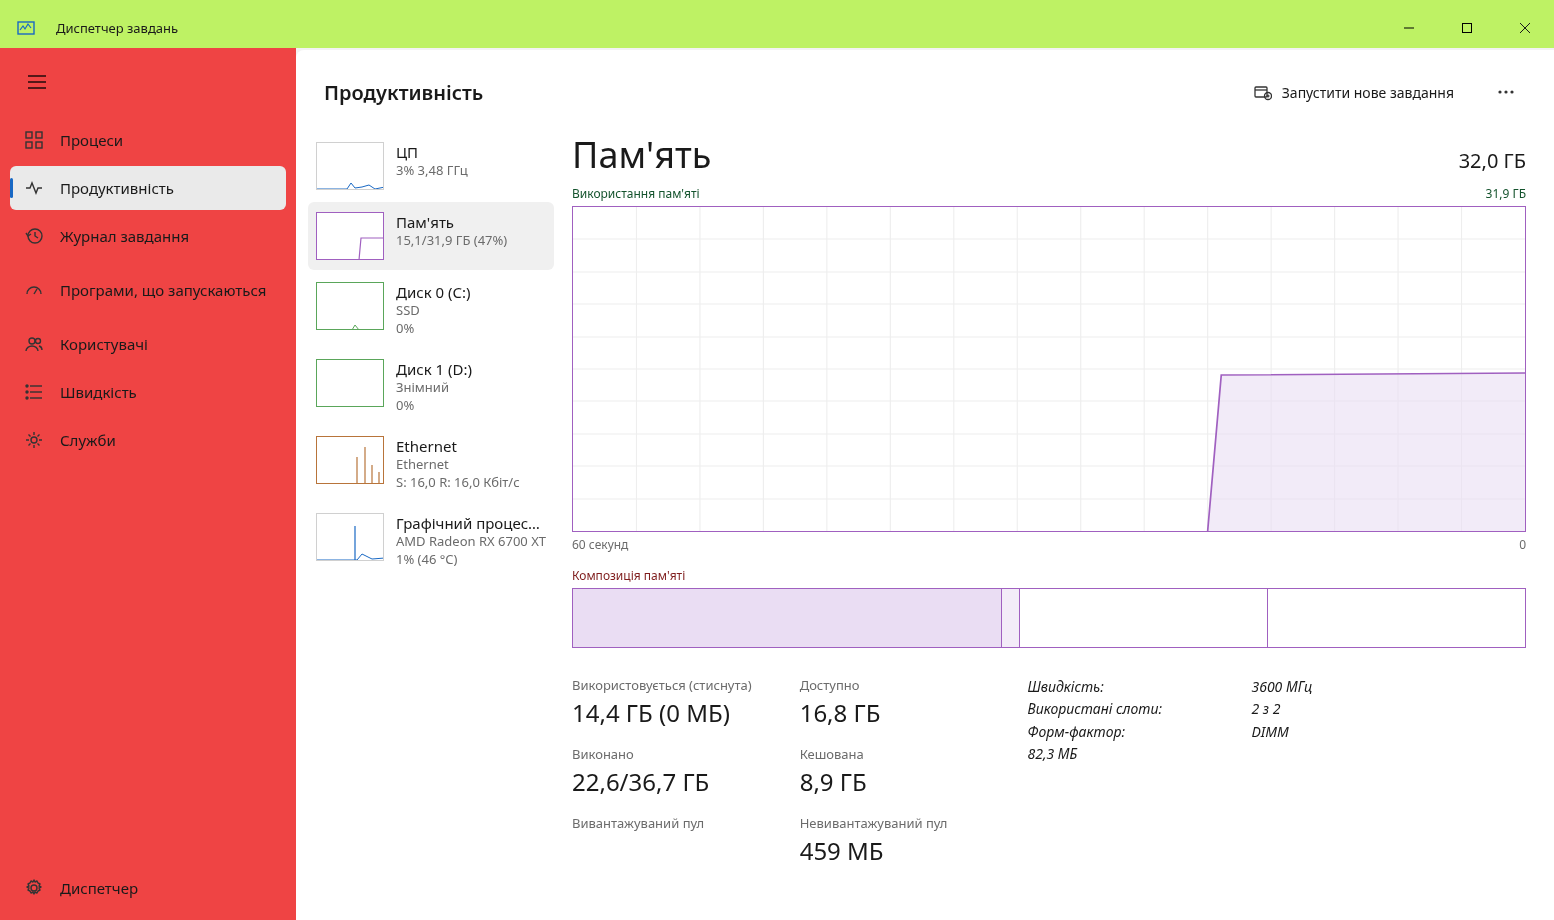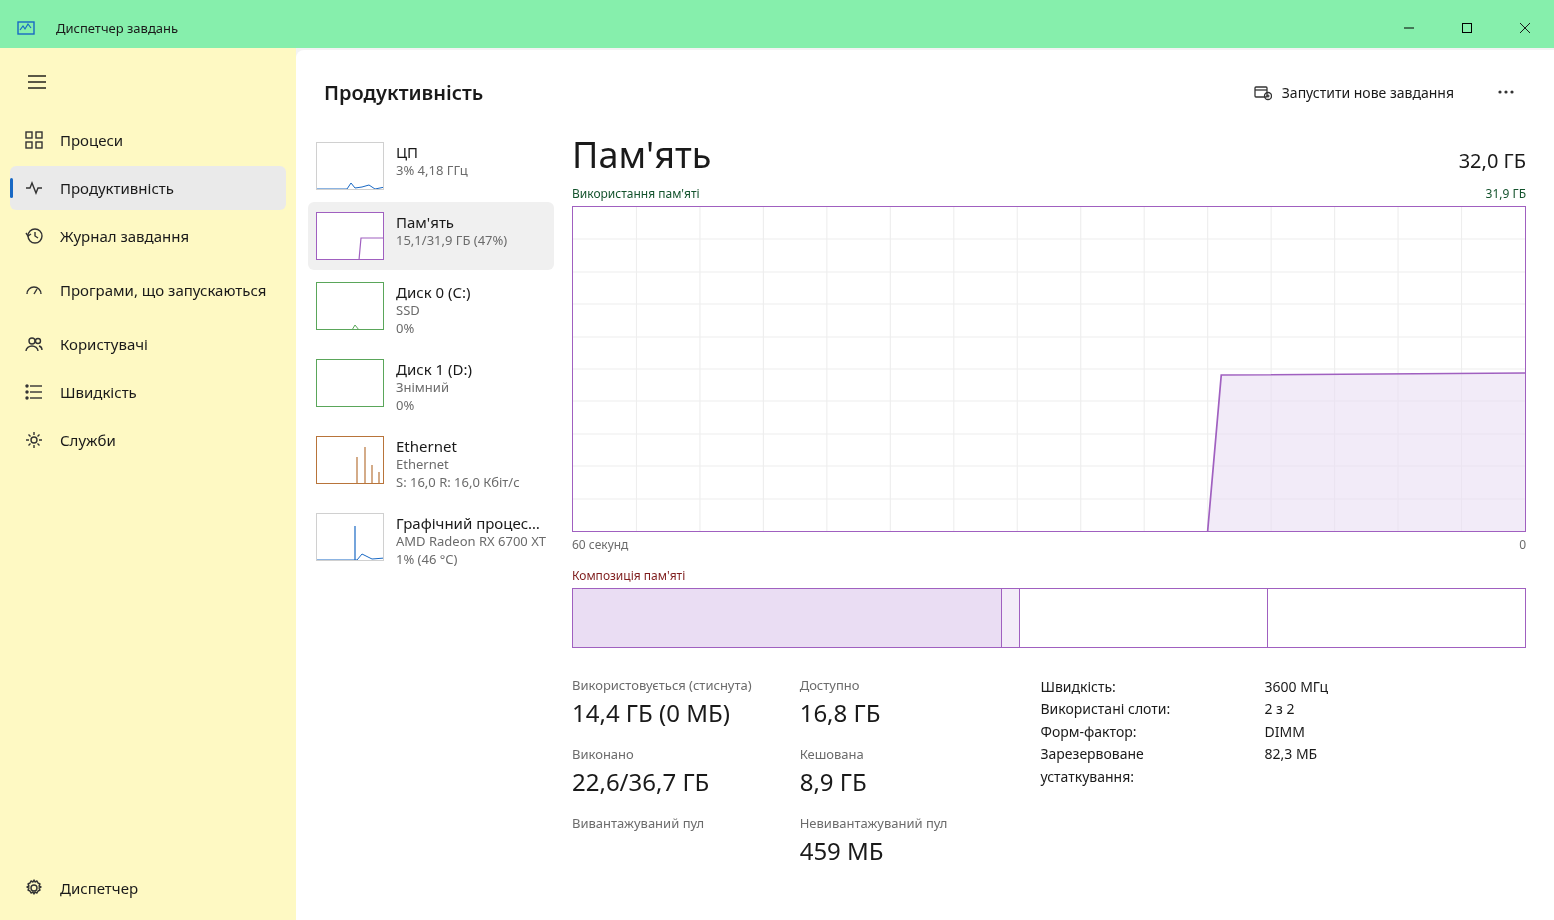--- a/index.html
+++ b/index.html
@@ -12,40 +12,40 @@
   height: 920px;
   overflow: hidden;
   display: flex;
   flex-direction: column;
 }
 .titlebar {
   height: 48px;
   display: flex;
   align-items: center;
   padding: 8px 0 0 16px;
-  background: #86efac;
+  background: #bef264;
 }
 .titlebar .app-icon {
   width: 20px; height: 20px;
   margin-right: 20px;
   display: inline-flex;
   align-items: center; justify-content: center;
 }
 .titlebar .title { font-size: 13px; color: #1a1a1a; }
 .win-controls { margin-left: auto; display: flex; }
 .win-btn {
   width: 58px; height: 48px;
   display: flex; align-items: center; justify-content: center;
   cursor: pointer;
 }
 .app-body { flex: 1; display: flex; min-height: 0; }
 
 .sidebar {
   width: 296px;
-  background: #fef9c3;
+  background: #ef4444;
   padding: 8px 4px 8px 4px;
   display: flex;
   flex-direction: column;
 }
 .hamburger {
   width: 46px; height: 40px;
   display: flex; align-items: center; justify-content: center;
   margin: 6px 0 14px 10px;
   border-radius: 6px;
   cursor: pointer;
@@ -154,21 +154,21 @@
 .seg.used { background: #eaddf3; border-right: 1px solid #a060c0; }
 .seg.mod { background: #f3ecf8; border-right: 1px solid #a060c0; }
 .seg.standby { border-right: 1px solid #a060c0; }
 .seg.free { }
 
 .stats-grid { display: flex; gap: 48px; margin-top: 28px; }
 .stats-col { display: flex; flex-direction: column; gap: 16px; }
 .stat-block .stat-label { font-size: 13px; color: #6b6b6b; margin-bottom: 2px; }
 .stat-block .stat-value { font-size: 24px; color: #1a1a1a; }
 
-.info-table { margin-left: 45px; }
+.info-table { margin-left: 32px; font-style: italic; }
 .info-row { display: flex; gap: 24px; font-size: 14px; line-height: 1.6; }
 .info-row .info-key { width: 200px; color: #1a1a1a; }
 .info-row .info-val { color: #1a1a1a; }
 
 svg { display: block; }
 </style>
 </head>
 <body>
 
 <div class="titlebar">
@@ -324,21 +324,21 @@
       <div class="perf-list">
 
         <div class="perf-item">
           <div class="perf-thumb">
             <svg width="68" height="48" viewBox="0 0 68 48">
                 <polyline points="0,46 30,46 34,40 38,45 45,44 52,42 58,46 68,44" fill="none" stroke="#1868c4" stroke-width="1"></polyline>
               </svg>
           </div>
           <div class="perf-text">
             <div class="perf-title">ЦП</div>
-            <div class="perf-sub">3%  4,18 ГГц</div>
+            <div class="perf-sub">3%  3,48 ГГц</div>
           </div>
         </div>
 
         <div class="perf-item selected">
           <div class="perf-thumb" style="border-color:#a060c0">
             <svg width="68" height="48" viewBox="0 0 68 48">
                 <polyline points="0,47 42,47 44,25 68,25" fill="none" stroke="#a060c0" stroke-width="1.2"></polyline>
               </svg>
           </div>
           <div class="perf-text">
@@ -490,21 +490,20 @@
               </div>
             <div class="info-row">
                 <span class="info-key">Використані слоти:</span>
                 <span class="info-val">2 з 2</span>
               </div>
             <div class="info-row">
                 <span class="info-key">Форм-фактор:</span>
                 <span class="info-val">DIMM</span>
               </div>
             <div class="info-row">
-                <span class="info-key">Зарезервоване устаткування:</span>
                 <span class="info-val">82,3 МБ</span>
               </div>
           </div>
         </div>
 
       </div>
     </div>
   </div>
 </div>
 

